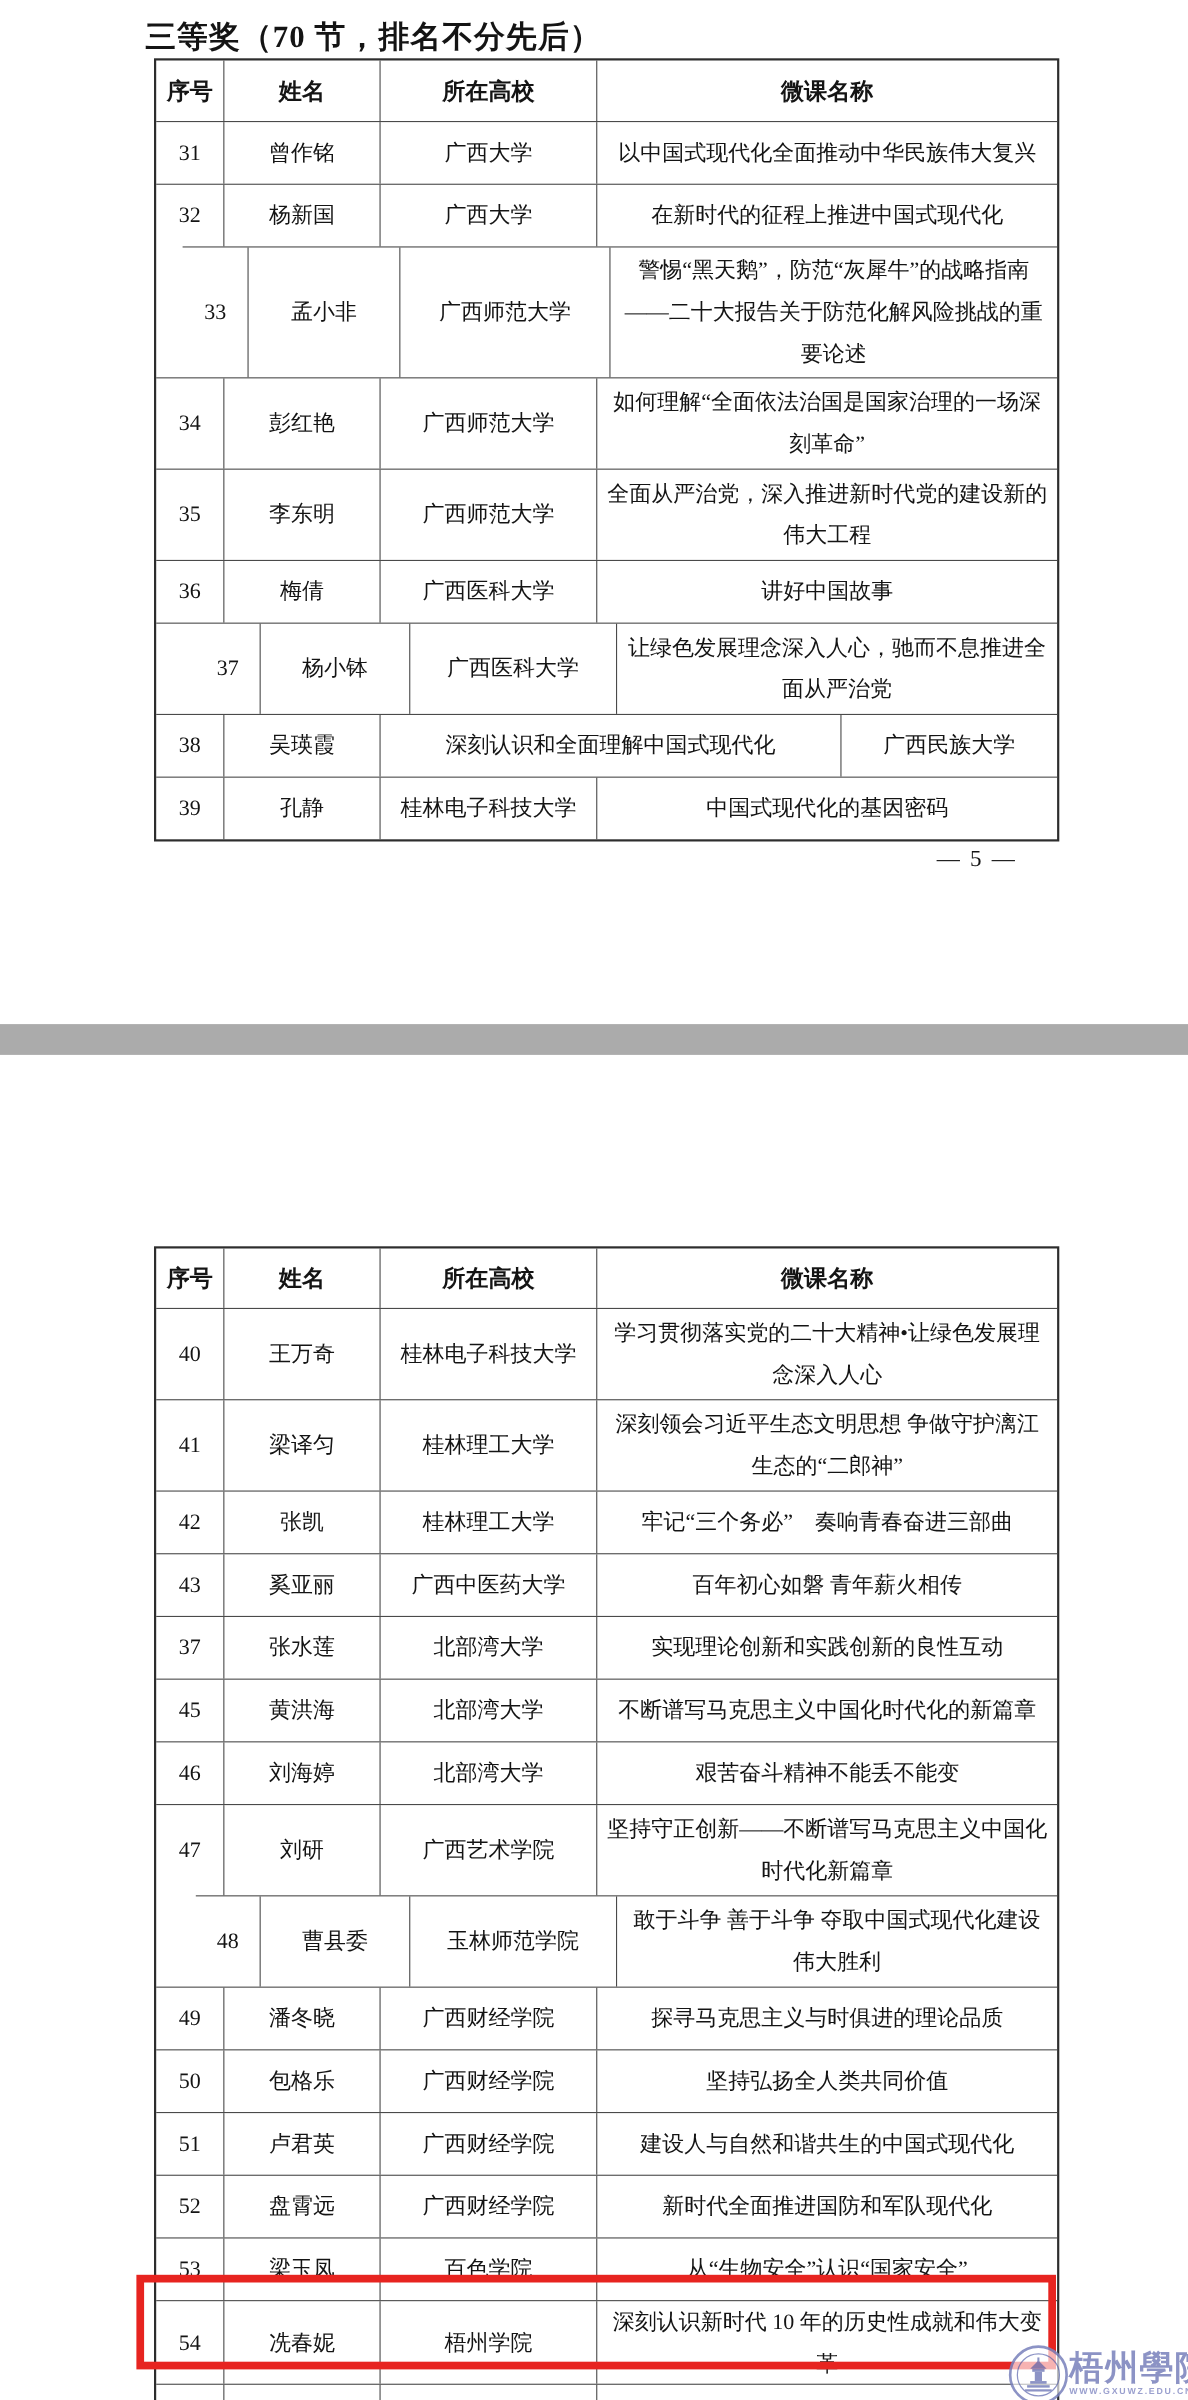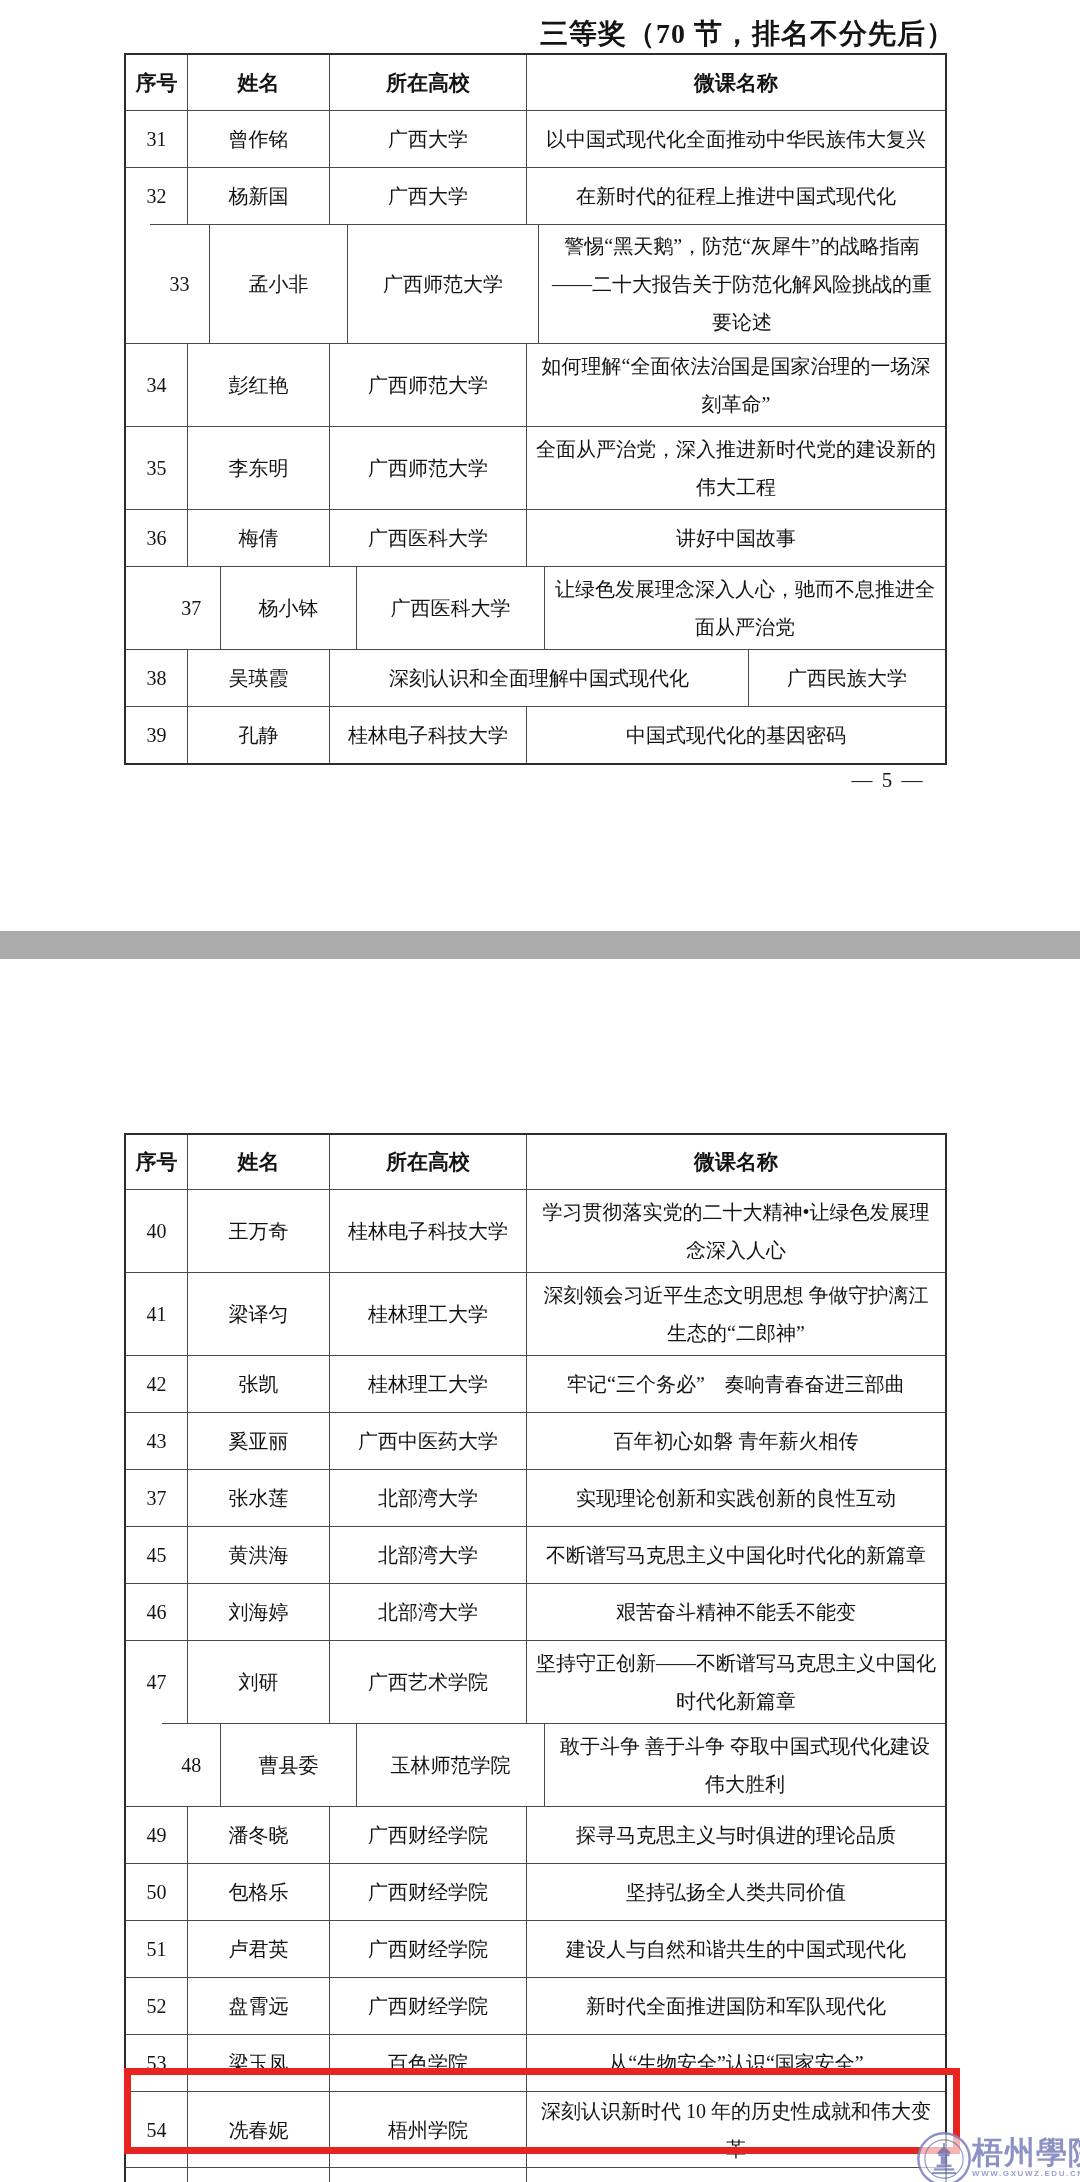--- a/index.html
+++ b/index.html
@@ -3,24 +3,24 @@
 <meta charset="utf-8">
 <style>
   html,body { margin:0; padding:0; }
   body {
     width:1080px; height:2182px; overflow:hidden; position:relative;
     background:#ffffff; color:#141414;
     font-family:"Liberation Serif","DejaVu Serif",serif;
   }
   .page-title {
     position:absolute; left:132px; top:15px; width:823px;
-    text-align:right; font-size:28px; font-weight:bold; letter-spacing:1px;
+    text-align:left; font-size:28px; font-weight:bold; letter-spacing:1px;
   }
   .doc-table {
-    position:absolute; left:124px; width:823px;
+    position:absolute; left:140px; width:823px;
     border:2px solid #2d2d2d; box-sizing:border-box; background:#fff;
   }
   .t-row { display:flex; border-top:1.5px solid #4a4a4a; }
   .t-row:first-child { border-top:none; }
   .t-cell {
     box-sizing:border-box; border-left:1.5px solid #4a4a4a;
     display:flex; align-items:center; justify-content:center;
     text-align:center; font-size:20px; line-height:38px;
   }
   .t-cell:first-child { border-left:none; }

